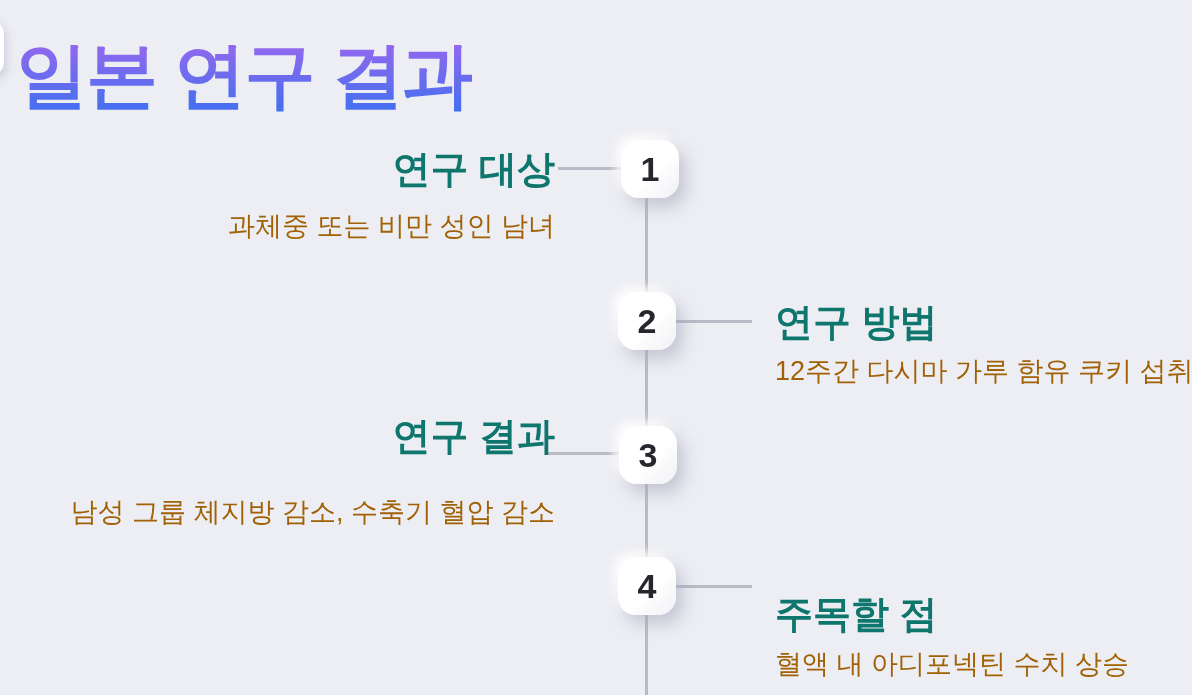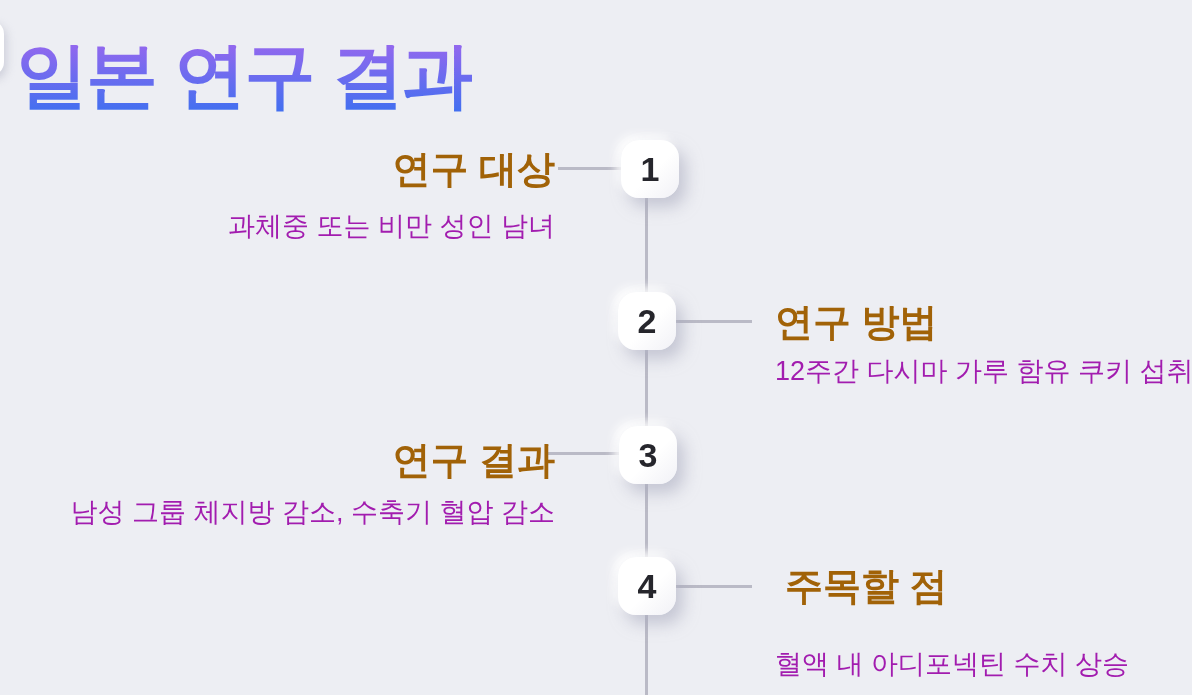--- a/index.html
+++ b/index.html
@@ -87,46 +87,46 @@
   }
   .connector-1 { left: 558px; top: 167px; width: 66px; }
   .connector-2 { left: 673px; top: 320px; width: 79px; }
   .connector-3 { left: 545px; top: 452px; width: 78px; }
   .connector-4 { left: 673px; top: 585px; width: 79px; }
 
   .step-title {
     position: absolute;
     font-size: 38px;
     font-weight: 800;
-    color: #a16207;
+    color: #0f766e;
     line-height: 1;
     white-space: nowrap;
     z-index: 2;
   }
   .step-desc {
     position: absolute;
     font-size: 27px;
     font-weight: 400;
-    color: #a21caf;
+    color: #a16207;
     line-height: 1;
     white-space: nowrap;
     z-index: 2;
   }
   
   .align-right { right: 637px; text-align: right; }
   
   .align-left { left: 775px; text-align: center; }
 
   .title-1 { top: 150px; }
   .desc-1  { top: 213px; }
   .title-2 { top: 303px; }
   .desc-2  { top: 358px; }
-  .title-3 { top: 441px; }
+  .title-3 { top: 417px; }
   .desc-3  { top: 499px; }
-  .title-4 { top: 567px; margin-left: 10px; }
+  .title-4 { top: 595px; }
   .desc-4  { top: 631px; margin-top: 20px; }
 </style>
 </head>
 <body>
 
 <div class="canvas">
 
   <div class="cutoff-card"></div>
 
   <h1 class="page-title">일본 연구 결과</h1>

